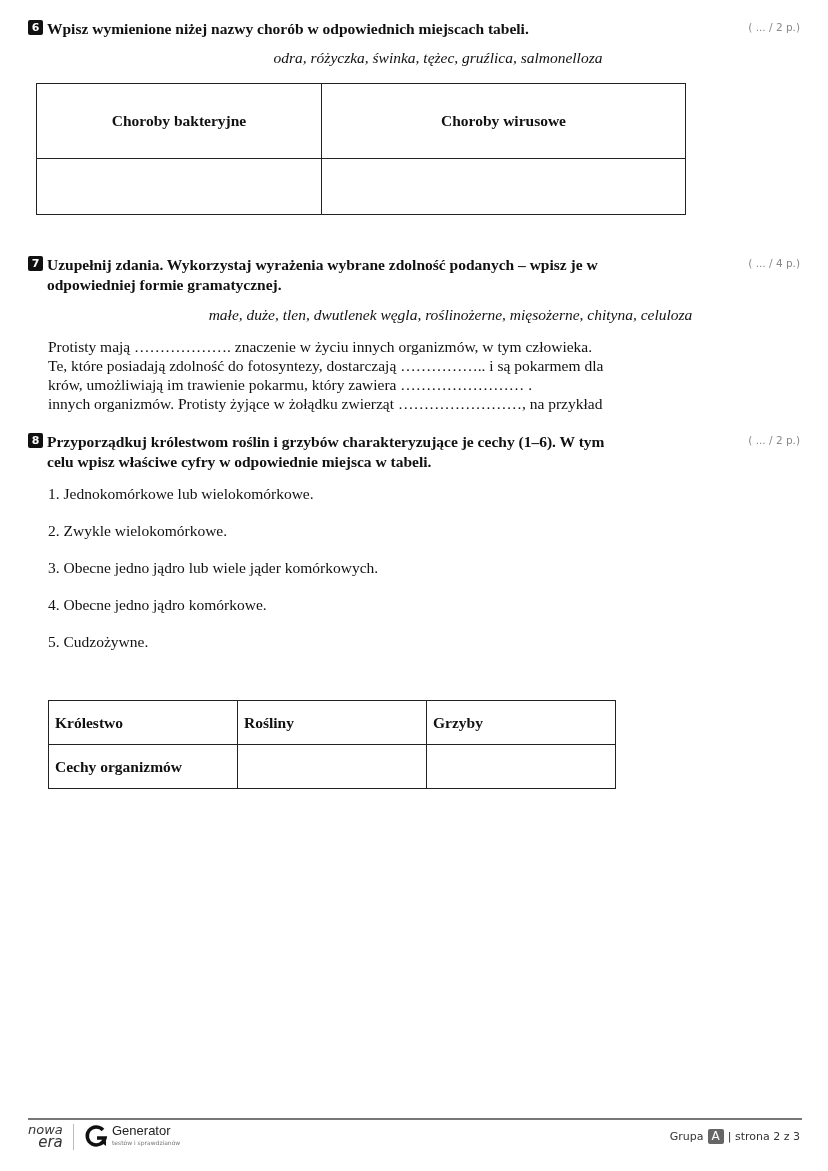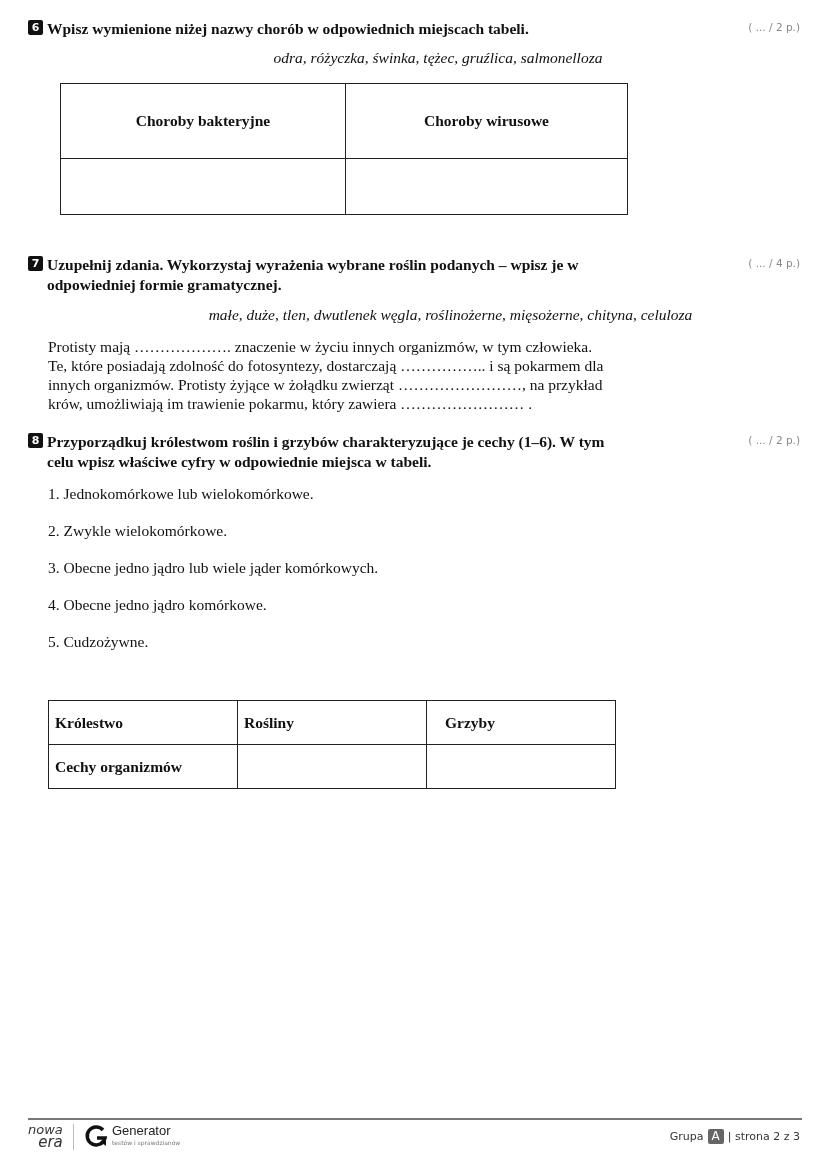--- a/index.html
+++ b/index.html
@@ -44,45 +44,45 @@
 <body>
 
 <div class="task" style="top:19px;">
   <div class="task-head">
     <span class="num">6</span>
     <span class="q">Wpisz wymienione niżej nazwy chorób w odpowiednich miejscach tabeli.</span>
   </div>
   <span class="pts">( ... / 2 p.)</span>
   <div class="words" style="margin:10px 0 0 20px;">odra, różyczka, świnka, tężec, gruźlica, salmonelloza</div>
 </div>
-<table class="grid" style="left:60px; top:83px; width:568px;">
+<table class="grid" style="left:36px; top:83px; width:650px;">
   <tbody>
       <tr style="height:75px;">
     <td style="width:284px; text-align:center;">Choroby bakteryjne</td>
     <td style="text-align:center;">Choroby wirusowe</td>
   </tr>
   <tr style="height:56px;">
     <td></td>
     <td></td>
   </tr>
 </tbody>
   </table>
 
 <div class="task" style="top:255px;">
   <div class="task-head">
     <span class="num">7</span>
-    <span class="q">Uzupełnij zdania. Wykorzystaj wyrażenia wybrane roślin podanych – wpisz je w odpowiedniej formie gramatycznej.</span>
+    <span class="q">Uzupełnij zdania. Wykorzystaj wyrażenia wybrane zdolność podanych – wpisz je w odpowiedniej formie gramatycznej.</span>
   </div>
   <span class="pts">( ... / 4 p.)</span>
   <div class="words" style="margin:11px 0 8px 45px;">małe, duże, tlen, dwutlenek węgla, roślinożerne, mięsożerne, chityna, celuloza</div>
   <div class="para" style="margin:13px 0 0 20px;">
     <div>Protisty mają ………………. znaczenie w życiu innych organizmów, w tym człowieka.</div>
     <div>Te, które posiadają zdolność do fotosyntezy, dostarczają …………….. i są pokarmem dla</div>
+    <div>krów, umożliwiają im trawienie pokarmu, który zawiera …………………… .</div>
     <div>innych organizmów. Protisty żyjące w żołądku zwierząt ……………………, na przykład</div>
-    <div>krów, umożliwiają im trawienie pokarmu, który zawiera …………………… .</div>
   </div>
 </div>
 
 <div class="task" style="top:432px;">
   <div class="task-head">
     <span class="num">8</span>
     <span class="q">Przyporządkuj królestwom roślin i grzybów charakteryzujące je cechy (1–6). W tym celu wpisz właściwe cyfry w odpowiednie miejsca w tabeli.</span>
   </div>
   <span class="pts">( ... / 2 p.)</span>
   <div class="items" style="margin:12px 0 0 20px;">
@@ -91,21 +91,21 @@
     <p>3. Obecne jedno jądro lub wiele jąder komórkowych.</p>
     <p>4. Obecne jedno jądro komórkowe.</p>
     <p>5. Cudzożywne.</p>
   </div>
 </div>
 <table class="grid" style="left:48px; top:700px; width:568px;">
   <tbody>
       <tr style="height:44px;">
     <td style="width:182px; padding-left:6px;">Królestwo</td>
     <td style="width:182px; padding-left:6px;">Rośliny</td>
-    <td style="padding-left:18px;">Grzyby</td>
+    <td style="padding-left:6px;">Grzyby</td>
   </tr>
   <tr style="height:44px;">
     <td style="padding-left:6px;">Cechy organizmów</td>
     <td></td>
     <td></td>
   </tr>
 </tbody>
   </table>
 
 <div class="footer-line"></div>

